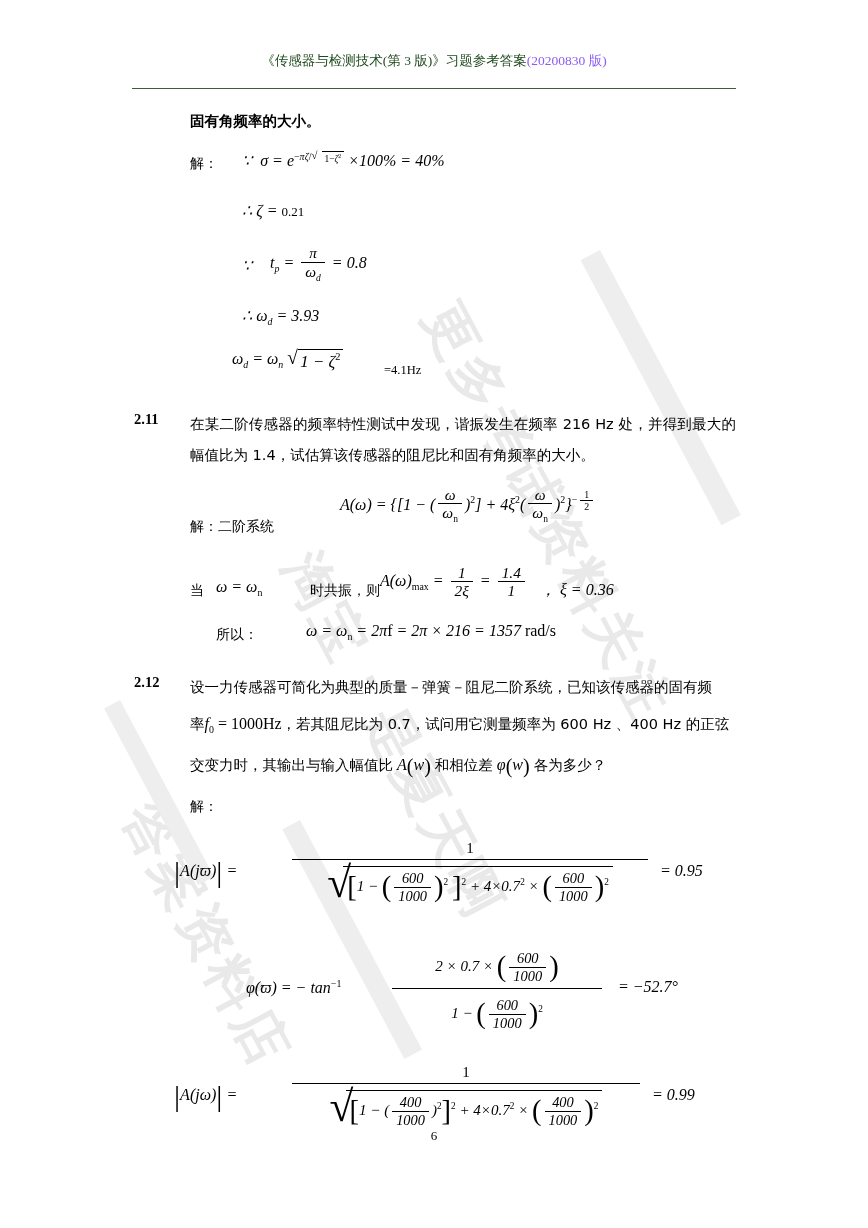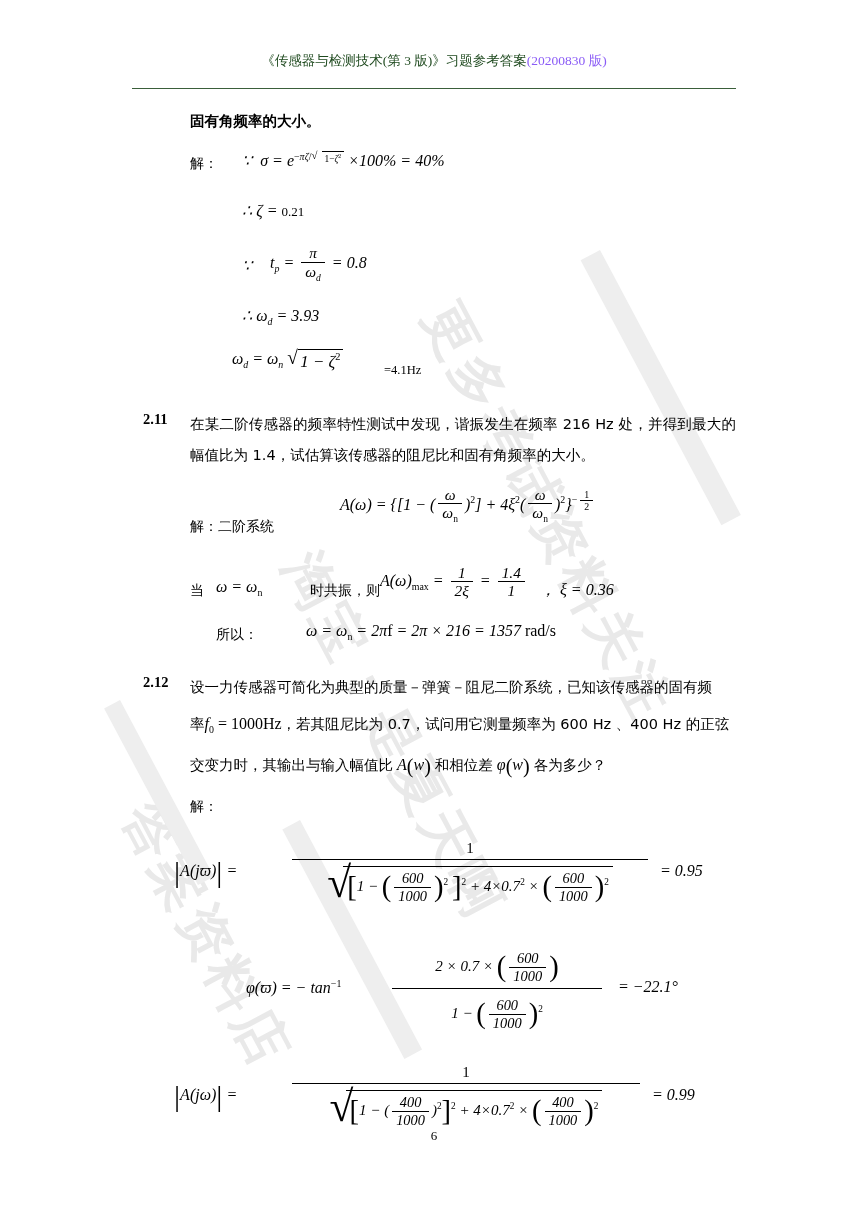--- a/index.html
+++ b/index.html
@@ -79,21 +79,21 @@
   }
 
   .line-bold {
     font-family: "DejaVu Sans", sans-serif;
     font-weight: bold;
     font-size: 14.5px;
     color: #000;
   }
   .qnum {
     position: absolute;
-    left: 11px;
+    left: 2px;
     font-family: "Liberation Serif", serif;
     font-size: 14.5px;
     font-weight: bold;
   }
   .qbody {
     margin-left: 58px;
     font-family: "DejaVu Sans", sans-serif;
     font-weight: normal;
     font-size: 14.5px;
     line-height: 2.15;
@@ -322,21 +322,21 @@
       </span>
       <div style="position:absolute; left:218px; top:8px; text-align:center;">
         <div class="math" style="font-size:15px;">
           2 × 0.7 ×
           <span class="paren-big">(</span><span class="frac"><span class="num">600</span><span class="den">1000</span></span><span class="paren-big">)</span>
         </div>
         <div class="math" style="border-top:1px solid #000; width:210px; margin-top:4px; padding-top:8px; font-size:15px;">
           1 − <span class="paren-big">(</span><span class="frac"><span class="num">600</span><span class="den">1000</span></span><span class="paren-big">)</span><span class="up">2</span>
         </div>
       </div>
-      <span class="math" style="position:absolute; left:444px; top:36px;">= −22.1°</span>
+      <span class="math" style="position:absolute; left:444px; top:36px;">= −52.7°</span>
     </div>
 
     <div style="position:relative; margin-left:42px; margin-top:16px; height:90px;">
       <span class="math" style="position:absolute; left:0; top:32px;">
         <span class="abs">|</span><i>A</i>(<i>j</i><i>ω</i>)<span class="abs">|</span> =
       </span>
       <div style="position:absolute; left:118px; top:10px; text-align:center;">
         <div style="font-family:'Liberation Serif',serif; font-size:15px;">1</div>
         <div style="border-top:1px solid #000; width:348px; margin-top:2px; padding-top:6px;">
           <span class="math bigsqrt" style="font-size:15px;">

